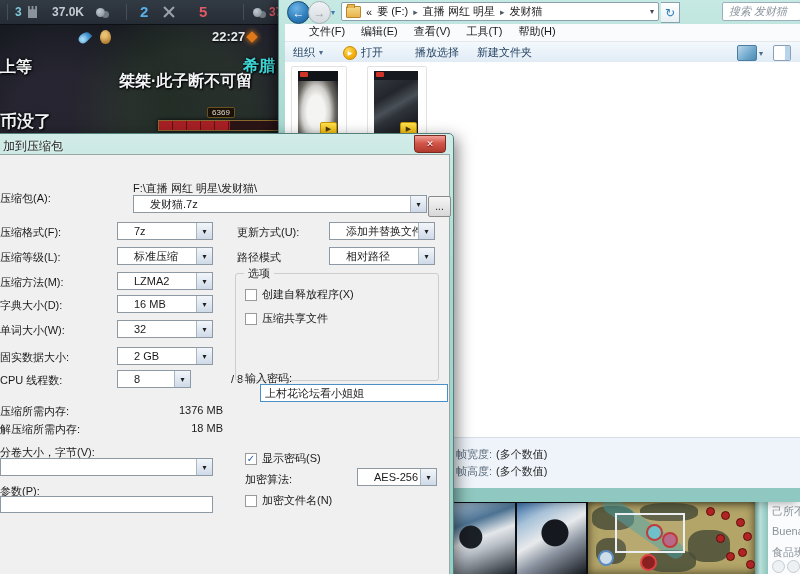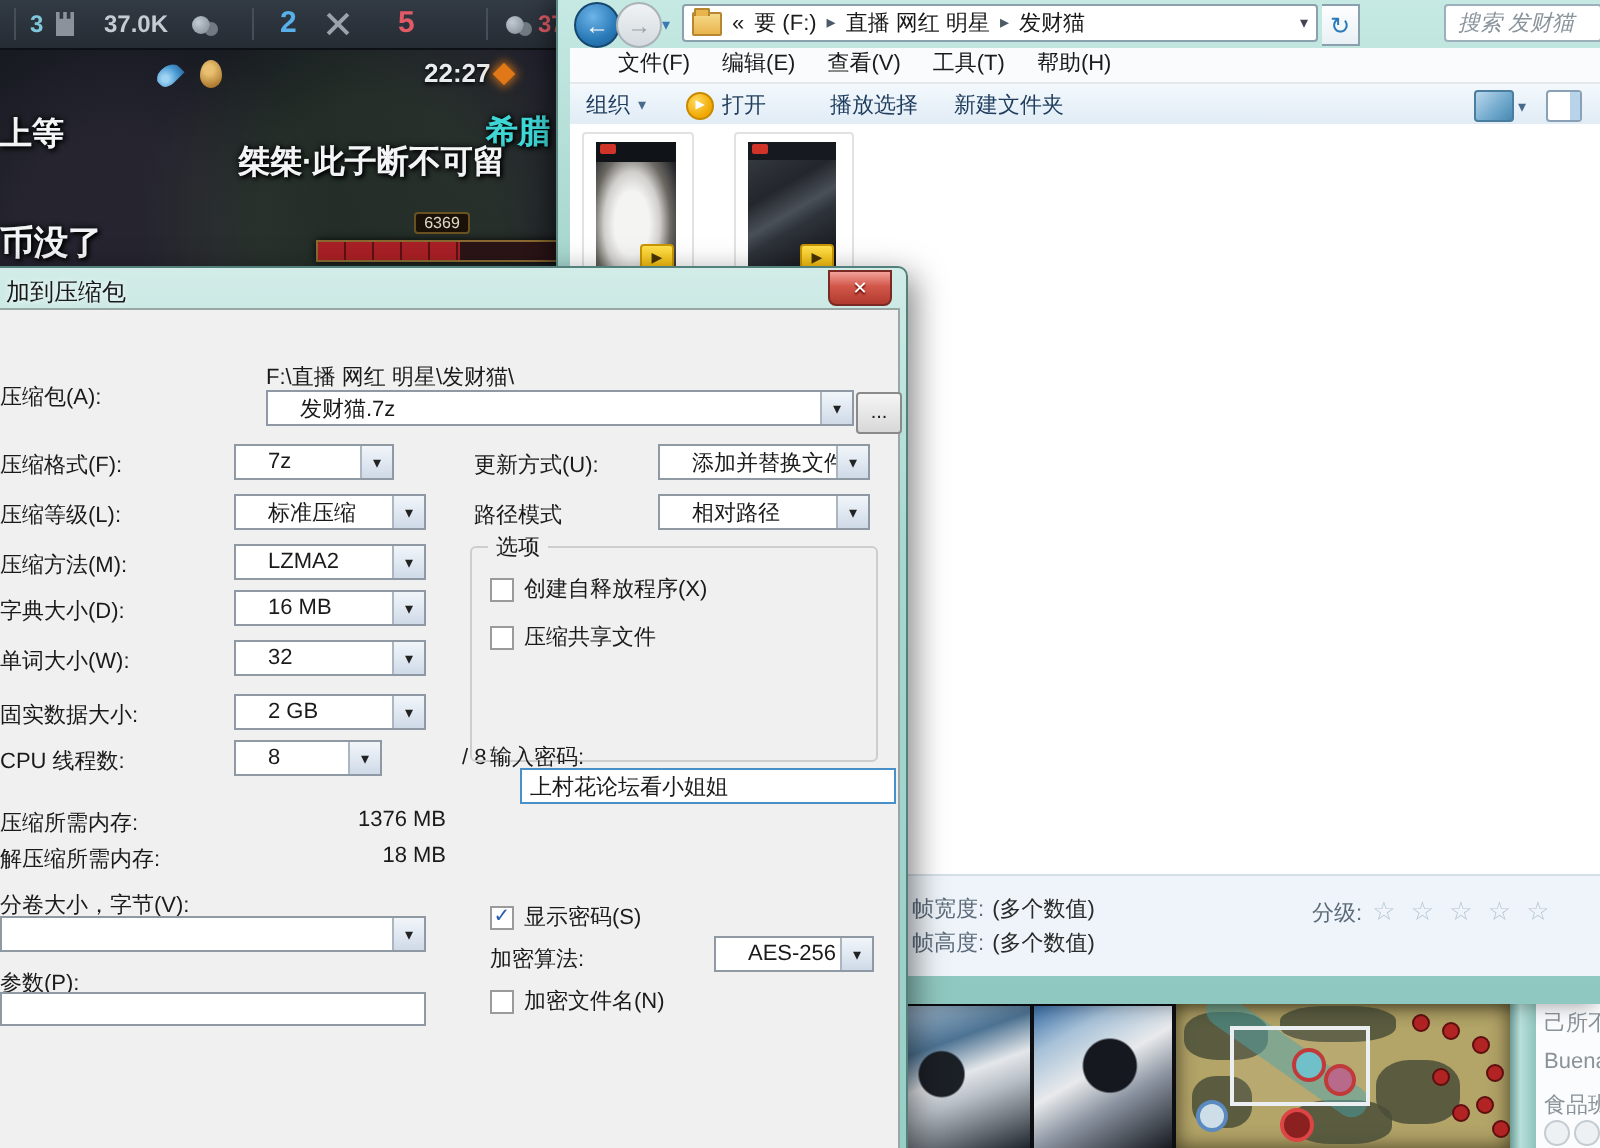--- a/index.html
+++ b/index.html
@@ -272,23 +272,20 @@
           </div>
         </div>
       </div>
       <div id="details">
         <div class="detail-row" style="top:9px;">
           <span class="detail-label">帧宽度:</span><span class="detail-value">(多个数值)</span>
         </div>
         <div class="detail-row" style="top:26px;">
           <span class="detail-label">帧高度:</span><span class="detail-value">(多个数值)</span>
         </div>
-        <div id="rating">
-          <span class="detail-label">分级:</span><span id="rating-stars">☆ ☆ ☆ ☆ ☆</span>
-        </div>
       </div>
     </div>
   </div>
 
   <div id="dialog">
     <span id="dlg-title">加到压缩包</span>
     <div id="dlg-close">
         <span>✕</span>
       </div>
     <div id="dlg-client">
@@ -297,21 +294,21 @@
       <span class="lbl" style="left:142px;top:26px;">F:\直播 网红 明星\发财猫\</span>
       <div class="combo" style="left:142px;top:40px;width:294px;">
         <span class="ct">发财猫.7z</span>
           <span class="arr">▾</span>
       </div>
       <div id="browse-btn">
           <span>...</span>
         </div>
 
       <span class="lbl" style="left:9px;top:70px;">压缩格式(F):</span>
-      <div class="combo" style="left:126px;top:67px;width:80px;gap:12px;">
+      <div class="combo" style="left:126px;top:67px;width:96px;gap:12px;">
           <span class="ct">7z</span>
           <span class="arr">▾</span>
         </div>
       <span class="lbl" style="left:9px;top:95px;">压缩等级(L):</span>
       <div class="combo" style="left:126px;top:92px;width:96px;">
           <span class="ct">标准压缩</span>
           <span class="arr">▾</span>
         </div>
       <span class="lbl" style="left:9px;top:120px;">压缩方法(M):</span>
       <div class="combo" style="left:126px;top:117px;width:96px;">

